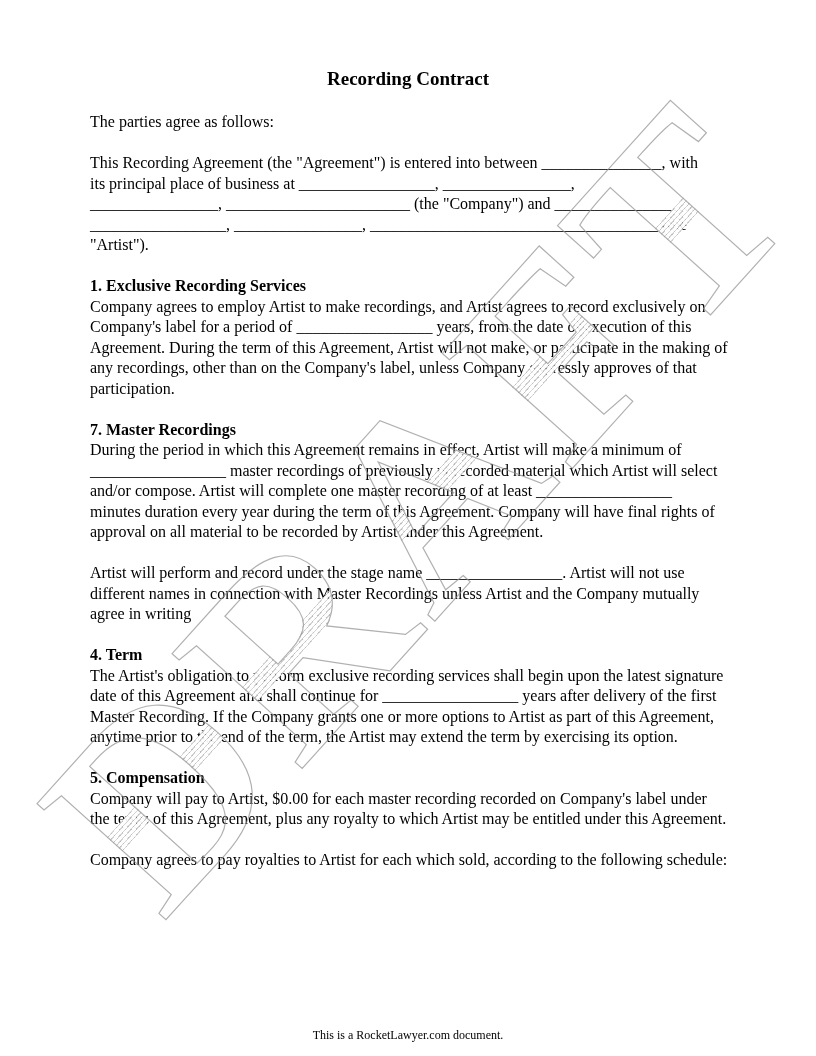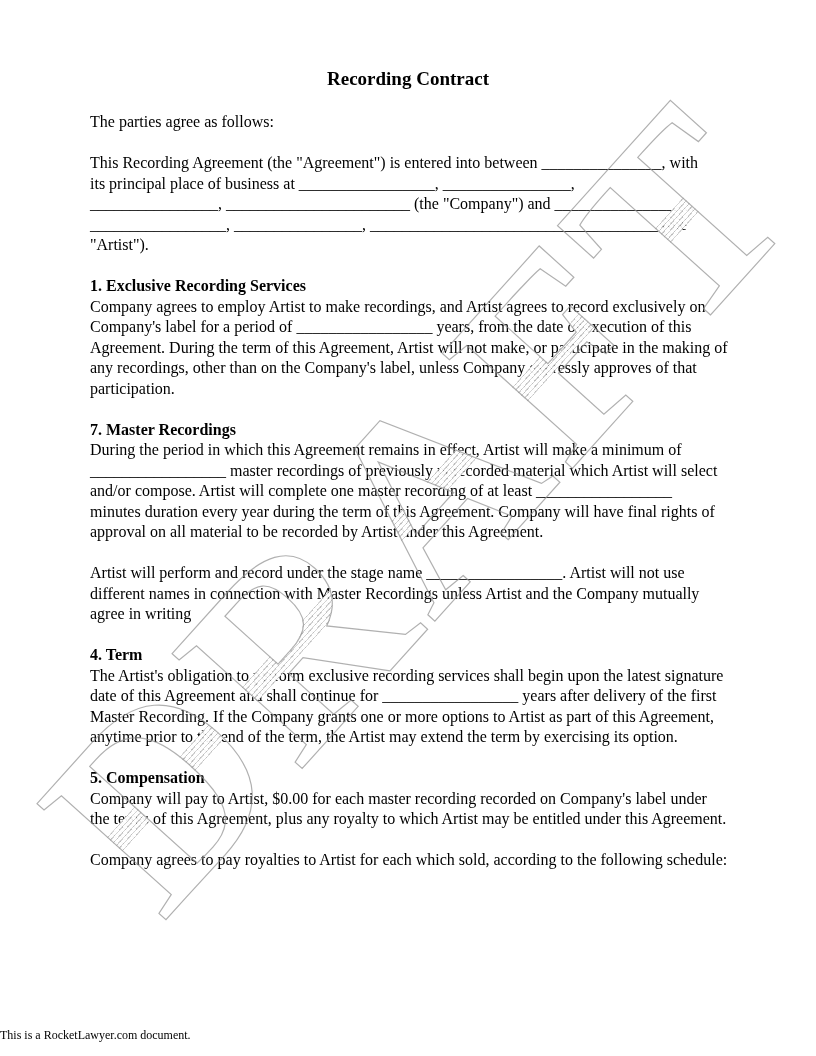--- a/index.html
+++ b/index.html
@@ -66,21 +66,21 @@
     -webkit-background-clip: text;
     background-clip: text;
     pointer-events: none;
     user-select: none;
   }
   .page-footer {
     position: absolute;
     left: 0;
     right: 0;
     bottom: 13px;
-    text-align: left;
+    text-align: center;
     font-size: 12px;
     line-height: 15px;
     z-index: 1;
   }
 </style>
 </head>
 <body>
 
 <div class="page">
 

